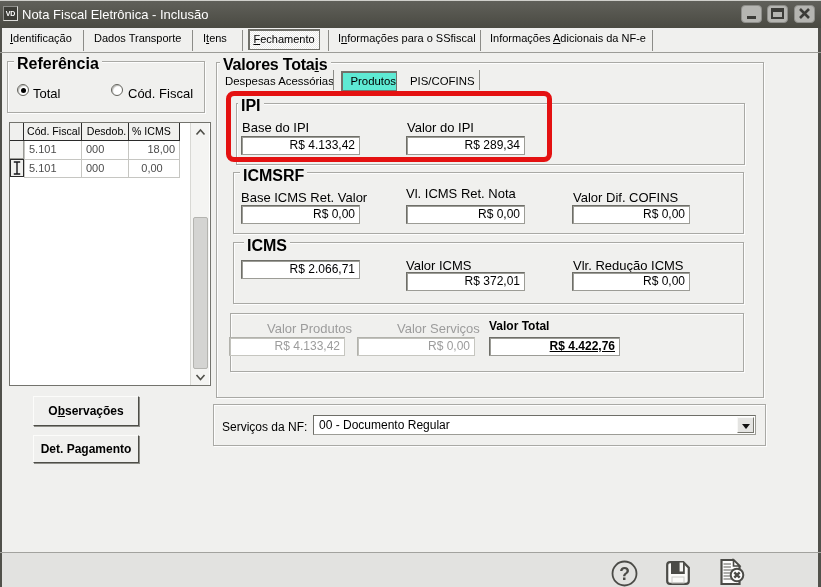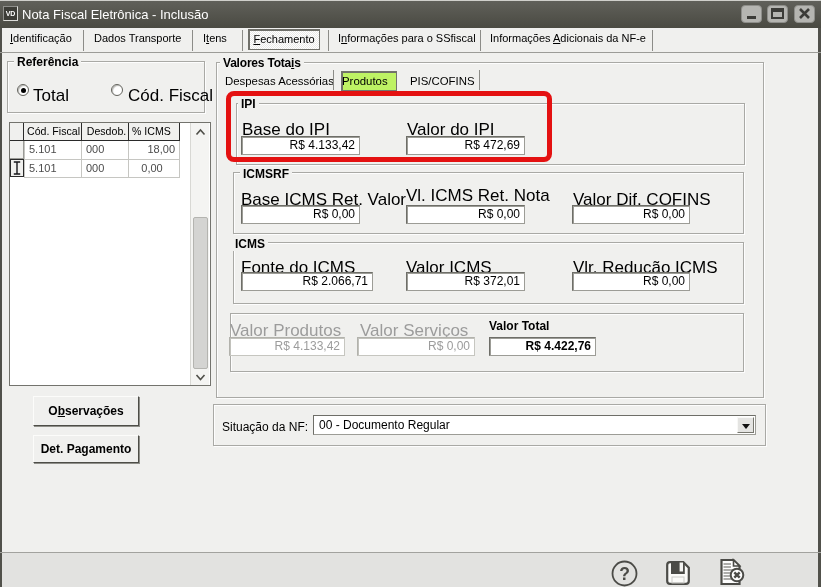--- a/index.html
+++ b/index.html
@@ -13,44 +13,44 @@
 #vdicon { left:3px; top:6px; width:15px; height:15px; background:#3d3d37; border:1px solid #8f8f8b; border-right-color:#dcdcd8; border-bottom-color:#dcdcd8; color:#fff; font-size:7px; font-weight:bold; text-align:center; line-height:13px; }
 #wtitle { left:22px; top:7px; color:#fff; font-size:13px; }
 .wbtn { top:5px; width:21px; height:18px; background:#b5b5b1; border:1px solid #8e8e8a; border-radius:4px; }
 
 .tabtxt { top:31.5px; font-size:11px; color:#000; }
 .tabsep { top:30px; width:1px; height:21px; background:#8c8c88; }
 #seltab { left:248px; top:29px; width:72px; height:21px; background:#fff; background-image:linear-gradient(45deg,#e9e9e7 25%,transparent 25%,transparent 75%,#e9e9e7 75%),linear-gradient(45deg,#e9e9e7 25%,transparent 25%,transparent 75%,#e9e9e7 75%); background-size:2px 2px; background-position:0 0,1px 1px; border:1px solid #70706a; box-shadow:inset 1px 1px 0 #70706a; text-align:center; font-size:11px; line-height:19px; }
 #tabline { left:0; top:52px; width:821px; height:1px; background:#9c9c98; }
 
 .grp { border:1px solid #a9a9a5; box-shadow:1px 1px 0 #fdfdfd, inset 1px 1px 0 #fdfdfd; }
-.grplab { font-weight:bold; font-size:12px; background:#f0f0ee; padding:0 3px; }
+.grplab { font-weight:bold; font-size:16px; background:#f0f0ee; padding:0 3px; }
 
 .fld { background:#fff; border:1px solid #9c9c96; border-top-color:#6e6e68; border-left-color:#6e6e68; box-shadow:inset 1px 1px 0 #9c9c96; font-size:12px; text-align:right; padding:0 4px; line-height:17px; height:19px; }
-.lab { font-size:17px; color:#000; }
+.lab { font-size:13px; color:#000; }
 
 .radio { width:12px; height:12px; border-radius:50%; background:#fff; border:1px solid #63635d; box-shadow:inset 1px 1px 1px #b9b9b5; }
 .radio .dot { position:absolute; left:2.5px; top:2.5px; width:5px; height:5px; border-radius:50%; background:#000; }
 
 .pbtn { background:#f0f0ee; border:1px solid; border-color:#fcfcfa #4e4e48 #4e4e48 #fcfcfa; box-shadow:1px 1px 0 #90908a; font-weight:bold; font-size:12px; text-align:center; }
 
 #tbl { left:9px; top:122px; width:202px; height:264px; background:#fff; border:1px solid #73736d; }
 .hcell { top:0; height:18px; white-space:nowrap; overflow:hidden; background:#f0f0ee; border-right:1px solid #2a2a2a; border-bottom:1px solid #2a2a2a; font-size:10.6px; padding:2px 0 0 3px; }
 .dcell { font-size:11px; color:#4c4c4c; padding-top:2px; }
 .vline { width:1px; background:#c6c6c2; }
 .hline2 { height:1px; background:#c6c6c2; }
 #vsb { right:1px; top:0px; width:19px; height:262px; background:#f4f4f2; border-left:1px solid #d8d8d4; }
 #vsb .thumb { left:2px; top:94px; width:15px; height:152px; background:#d4d4d2; border:1px solid #b4b4b0; border-radius:2px; }
 
 #redbox { left:226px; top:91px; width:326px; height:71px; border:5px solid #e41111; border-radius:8px; }
 
 #botbar { left:2px; top:553px; width:816px; height:34px; background:#e2e2e0; }
 #botline { left:0px; top:552px; width:821px; height:1px; background:#a2a29e; }
 .u { text-decoration:underline; }
-.gray { color:#9c9c9c; }
+.gray { color:#9c9c9c;padding-left:37px; }
 #combo { left:313px; top:415px; width:443px; height:20px; background:#fff; border:1px solid #9c9c96; border-top-color:#6e6e68; border-left-color:#6e6e68; font-size:12px; line-height:18px; padding-left:5px; }
 #comboarr { position:absolute; right:1px; top:1px; width:17px; height:16px; background:#e4e4e2; border:1px solid; border-color:#f8f8f6 #77776f #77776f #f8f8f6; }
 #comboarr:after { content:""; position:absolute; left:4px; top:6px; width:0; height:0; border:4px solid transparent; border-top:5px solid #111; }
 </style>
 </head>
 <body>
 
 <div class="abs" id="titlebar"></div>
 <div class="abs" id="vdicon">VD</div>
 <div class="abs" id="wtitle">Nota Fiscal Eletrônica - Inclusão</div>
@@ -129,60 +129,60 @@
 </div>
 
 <div class="abs pbtn" style="left:33px; top:396px; width:106px; height:30px; line-height:28px;">O<span class="u">b</span>servações</div>
 <div class="abs pbtn" style="left:33px; top:435px; width:106px; height:28px; line-height:26px;">Det. Pa<span class="u">g</span>amento</div>
 
 <div class="abs grp" style="left:216px; top:62px; width:548px; height:336px;"></div>
 <div class="abs grplab" style="left:220px; top:56px; letter-spacing:-0.2px;">Valores Tota<span class="u">i</span>s</div>
 
 <div class="abs" style="left:225px; top:74.5px; font-size:11.4px;">Despesas Acessórias</div>
 <div class="abs tabsep" style="left:333px; top:70px; height:20px;"></div>
-<div class="abs" style="left:341px; top:71px; width:56px; height:20px; background:#bef264; border:1px solid #73736d; box-shadow:inset 1px 1px 0 #70706a; text-align:left; font-size:11.4px; line-height:18px;">Produtos</div>
+<div class="abs" style="left:341px; top:71px; width:56px; height:20px; background:#5eead4; border:1px solid #73736d; box-shadow:inset 1px 1px 0 #70706a; text-align:right; font-size:11.4px; line-height:18px;">Produtos</div>
 <div class="abs" style="left:410px; top:74.5px; font-size:11.4px;">PIS/COFINS</div>
 <div class="abs tabsep" style="left:479px; top:70px; height:20px;"></div>
 
 <div class="abs grp" style="left:236px; top:103px; width:509px; height:62px;"></div>
 <div class="abs grplab" style="left:238px; top:97px;">IPI</div>
 <div class="abs lab" style="left:242px; top:120px;">Base do IPI</div>
 <div class="abs fld" style="left:241px; top:136px; width:119px;">R$ 4.133,42</div>
 <div class="abs lab" style="left:407px; top:120px;">Valor do IPI</div>
-<div class="abs fld" style="left:406px; top:136px; width:119px;">R$ 472,69</div>
+<div class="abs fld" style="left:406px; top:136px; width:119px;">R$ 289,34</div>
 <div class="abs" id="redbox"></div>
 
 <div class="abs grp" style="left:233px; top:172px; width:511px; height:62px;"></div>
 <div class="abs grplab" style="left:240px; top:167px;">ICMSRF</div>
 <div class="abs lab" style="left:241px; top:190px;">Base ICMS Ret. Valor</div>
 <div class="abs fld" style="left:241px; top:205px; width:119px;">R$ 0,00</div>
 <div class="abs lab" style="left:406px; top:186px;">Vl. ICMS Ret. Nota</div>
 <div class="abs fld" style="left:406px; top:205px; width:119px;">R$ 0,00</div>
 <div class="abs lab" style="left:573px; top:190px;">Valor Dif. COFINS</div>
 <div class="abs fld" style="left:572px; top:205px; width:118px;">R$ 0,00</div>
 
 <div class="abs grp" style="left:233px; top:242px; width:511px; height:62px;"></div>
-<div class="abs grplab" style="left:232px; top:237px;">ICMS</div>
+<div class="abs grplab" style="left:244px; top:237px;">ICMS</div>
 <div class="abs lab" style="left:241px; top:258px;">Fonte do ICMS</div>
-<div class="abs fld" style="left:241px; top:272px; width:132px;">R$ 2.066,71</div>
+<div class="abs fld" style="left:241px; top:260px; width:119px;">R$ 2.066,71</div>
 <div class="abs lab" style="left:406px; top:258px;">Valor ICMS</div>
 <div class="abs fld" style="left:406px; top:272px; width:119px;">R$ 372,01</div>
 <div class="abs lab" style="left:573px; top:258px;">Vlr. Redução ICMS</div>
 <div class="abs fld" style="left:572px; top:272px; width:118px;">R$ 0,00</div>
 
 <div class="abs grp" style="left:230px; top:313px; width:514px; height:59px;"></div>
 <div class="abs lab gray" style="left:230px; top:321px;">Valor Produtos</div>
 <div class="abs fld gray" style="left:229px; top:337px; width:116px; border-color:#b2b2ac #c6c6c0 #c6c6c0 #b2b2ac; box-shadow:inset 1px 1px 0 #c2c2bc;">R$ 4.133,42</div>
 <div class="abs lab gray" style="left:360px; top:321px;">Valor Serviços</div>
 <div class="abs fld gray" style="left:357px; top:337px; width:118px; border-color:#b2b2ac #c6c6c0 #c6c6c0 #b2b2ac; box-shadow:inset 1px 1px 0 #c2c2bc;">R$ 0,00</div>
 <div class="abs" style="left:489px; top:319px; font-size:12px; font-weight:bold;">Valor Total</div>
-<div class="abs fld" style="left:489px; top:337px; width:107px; font-weight:bold;">R$ 4.422,76</div>
+<div class="abs fld" style="left:489px; top:337px; width:131px; font-weight:bold;text-decoration:underline;">R$ 4.422,76</div>
 
 <div class="abs grp" style="left:213px; top:404px; width:553px; height:42px;"></div>
-<div class="abs" style="left:222px; top:420px; font-size:12px;">Situação da NF:</div>
+<div class="abs" style="left:222px; top:420px; font-size:12px;">Serviços da NF:</div>
 <div class="abs" id="combo">00 - Documento Regular<div id="comboarr"></div></div>
 
 <div class="abs" id="botline"></div>
 <div class="abs" id="botbar"></div>
 <svg class="abs" style="left:611px; top:560px;" width="27" height="27" viewBox="0 0 27 27">
     <circle cx="13.5" cy="13.5" r="12" fill="none" stroke="#4b4b47" stroke-width="1.8"></circle>
     <text x="13.5" y="19.5" font-family="Liberation Sans" font-size="17.5" font-weight="bold" fill="#4b4b47" text-anchor="middle">?</text>
   </svg>
 <svg class="abs" style="left:665px; top:560px;" width="26" height="26" viewBox="0 0 26 26">
     <path d="M2.2 5 Q2.2 2.2 5 2.2 L18.3 2.2 L23.8 7.7 L23.8 21 Q23.8 23.8 21 23.8 L5 23.8 Q2.2 23.8 2.2 21 Z" fill="#fafaf8" stroke="#4b4b47" stroke-width="2.2"></path>

